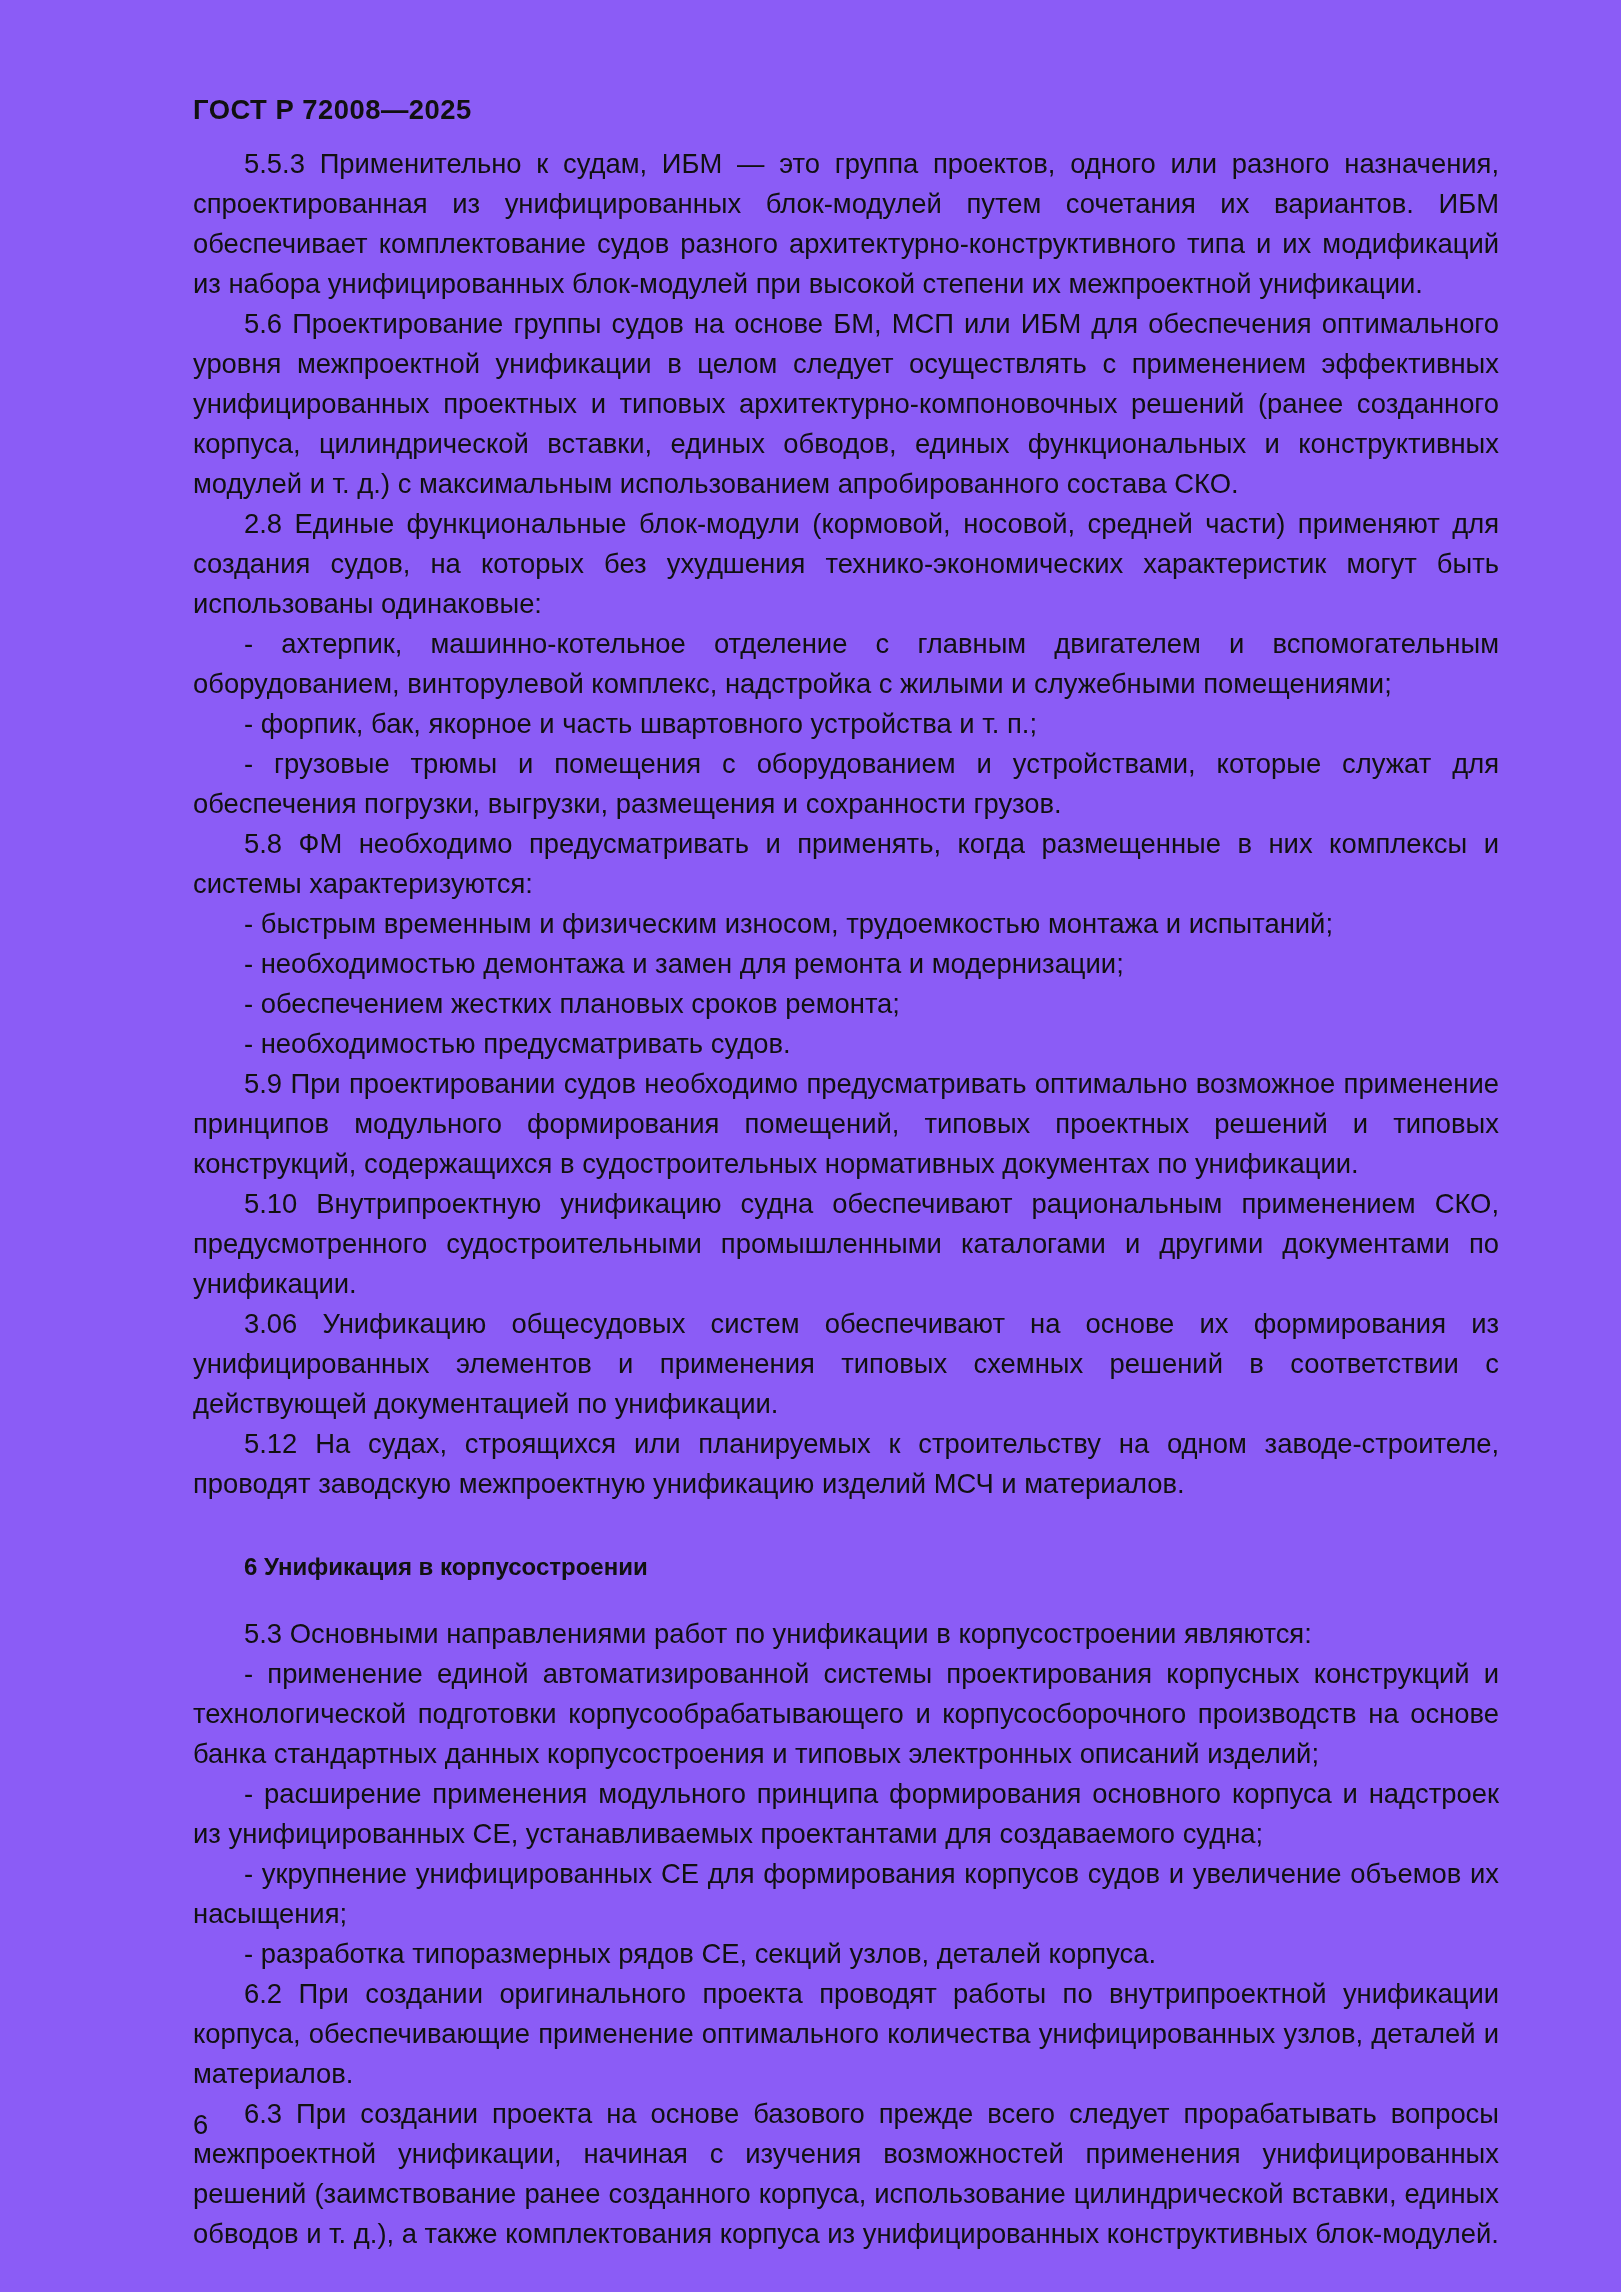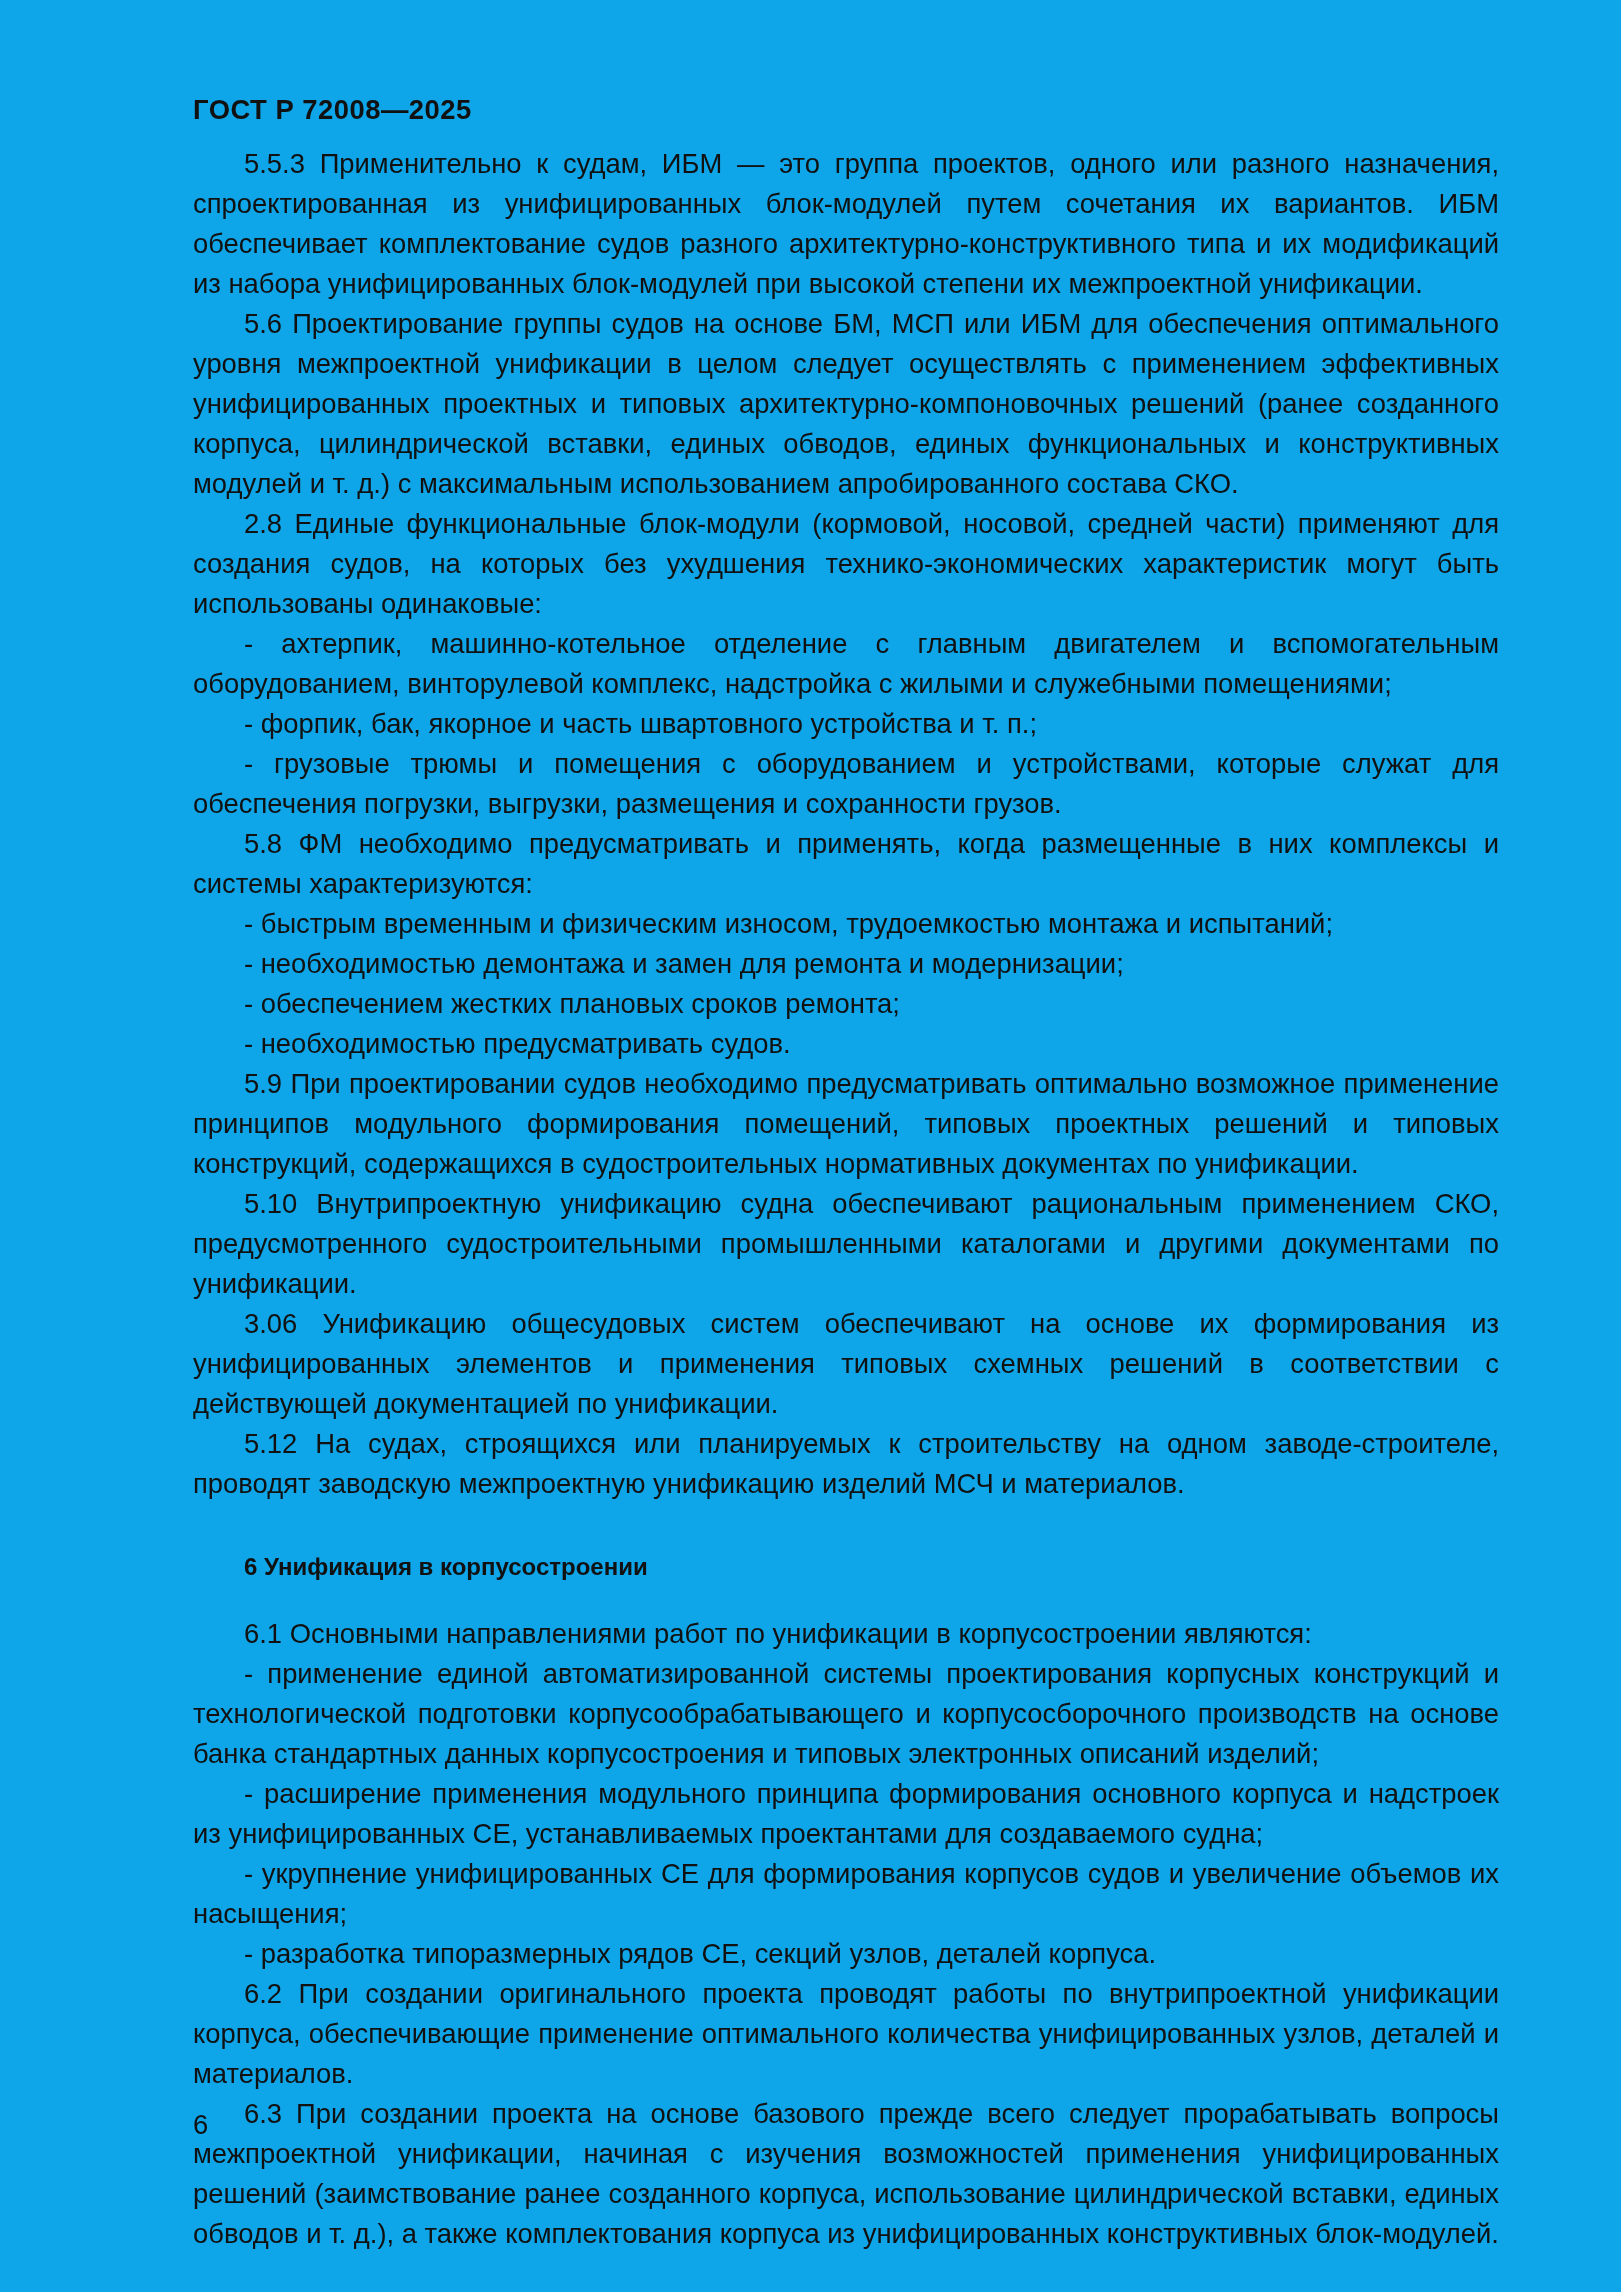--- a/index.html
+++ b/index.html
@@ -4,21 +4,21 @@
 <style>
   html, body {
     margin: 0;
     padding: 0;
     background: #ffffff;
   }
   .page {
     position: relative;
     width: 1621px;
     height: 2293px;
-    background: #0ea5e9;
+    background: #8b5cf6;
     font-family: "Liberation Sans", sans-serif;
     color: #111111;
     overflow: hidden;
   }
   .doc-header {
     position: absolute;
     top: 94px;
     left: 193px;
     font-size: 27.4px;
     font-weight: bold;
@@ -69,21 +69,21 @@
     <p class="para">5.8 ФМ необходимо предусматривать и применять, когда размещенные в них комплексы и системы характеризуются:</p>
     <p class="list">- быстрым временным и физическим износом, трудоемкостью монтажа и испытаний;</p>
     <p class="list">- необходимостью демонтажа и замен для ремонта и модернизации;</p>
     <p class="list">- обеспечением жестких плановых сроков ремонта;</p>
     <p class="list">- необходимостью предусматривать судов.</p>
     <p class="para">5.9 При проектировании судов необходимо предусматривать оптимально возможное применение принципов модульного формирования помещений, типовых проектных решений и типовых конструкций, содержащихся в судостроительных нормативных документах по унификации.</p>
     <p class="para">5.10 Внутрипроектную унификацию судна обеспечивают рациональным применением СКО, предусмотренного судостроительными промышленными каталогами и другими документами по унификации.</p>
     <p class="para">3.06 Унификацию общесудовых систем обеспечивают на основе их формирования из унифицированных элементов и применения типовых схемных решений в соответствии с действующей документацией по унификации.</p>
     <p class="para">5.12 На судах, строящихся или планируемых к строительству на одном заводе-строителе, проводят заводскую межпроектную унификацию изделий МСЧ и материалов.</p>
     <h2 class="heading">6 Унификация в корпусостроении</h2>
-    <p class="para">6.1 Основными направлениями работ по унификации в корпусостроении являются:</p>
+    <p class="para">5.3 Основными направлениями работ по унификации в корпусостроении являются:</p>
     <p class="list">- применение единой автоматизированной системы проектирования корпусных конструкций и технологической подготовки корпусообрабатывающего и корпусосборочного производств на основе банка стандартных данных корпусостроения и типовых электронных описаний изделий;</p>
     <p class="list">- расширение применения модульного принципа формирования основного корпуса и надстроек из унифицированных СЕ, устанавливаемых проектантами для создаваемого судна;</p>
     <p class="list">- укрупнение унифицированных СЕ для формирования корпусов судов и увеличение объемов их насыщения;</p>
     <p class="list">- разработка типоразмерных рядов СЕ, секций узлов, деталей корпуса.</p>
     <p class="para">6.2 При создании оригинального проекта проводят работы по внутрипроектной унификации корпуса, обеспечивающие применение оптимального количества унифицированных узлов, деталей и материалов.</p>
     <p class="para">6.3 При создании проекта на основе базового прежде всего следует прорабатывать вопросы межпроектной унификации, начиная с изучения возможностей применения унифицированных решений (заимствование ранее созданного корпуса, использование цилиндрической вставки, единых обводов и т. д.), а также комплектования корпуса из унифицированных конструктивных блок-модулей.</p>
 
   </div>
 
   <div class="page-number">6</div>

